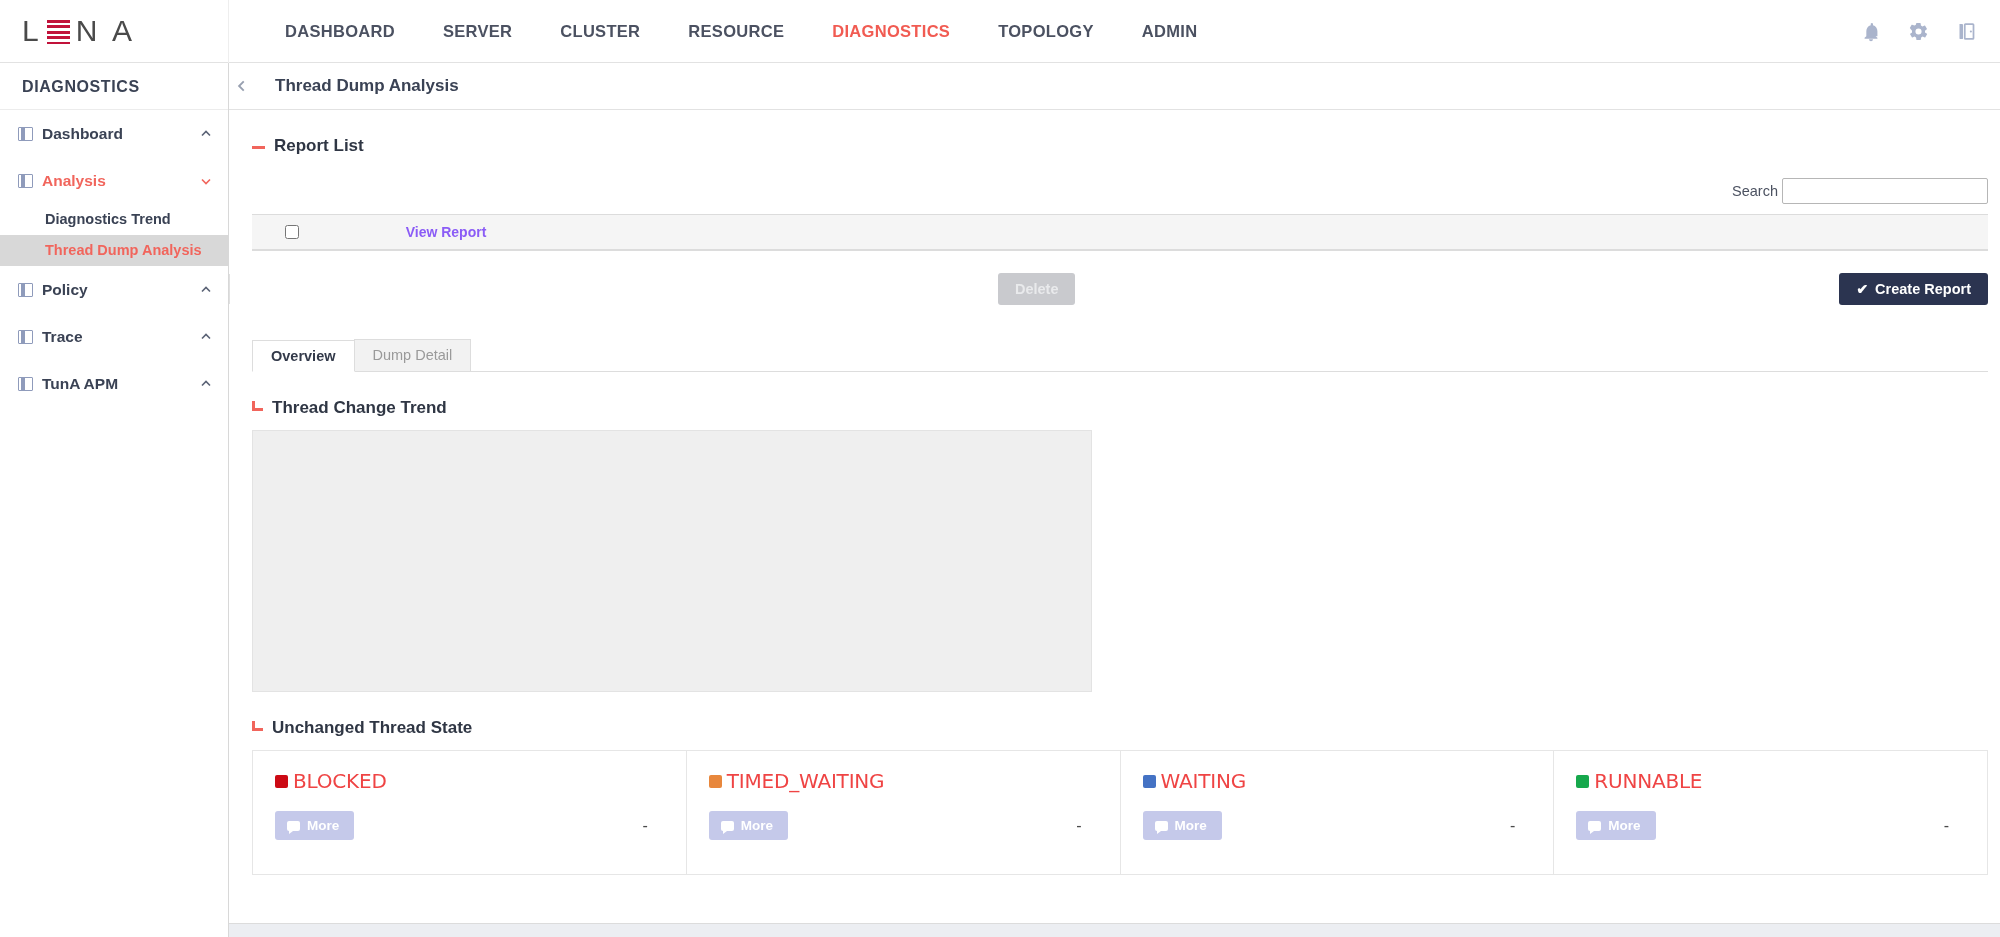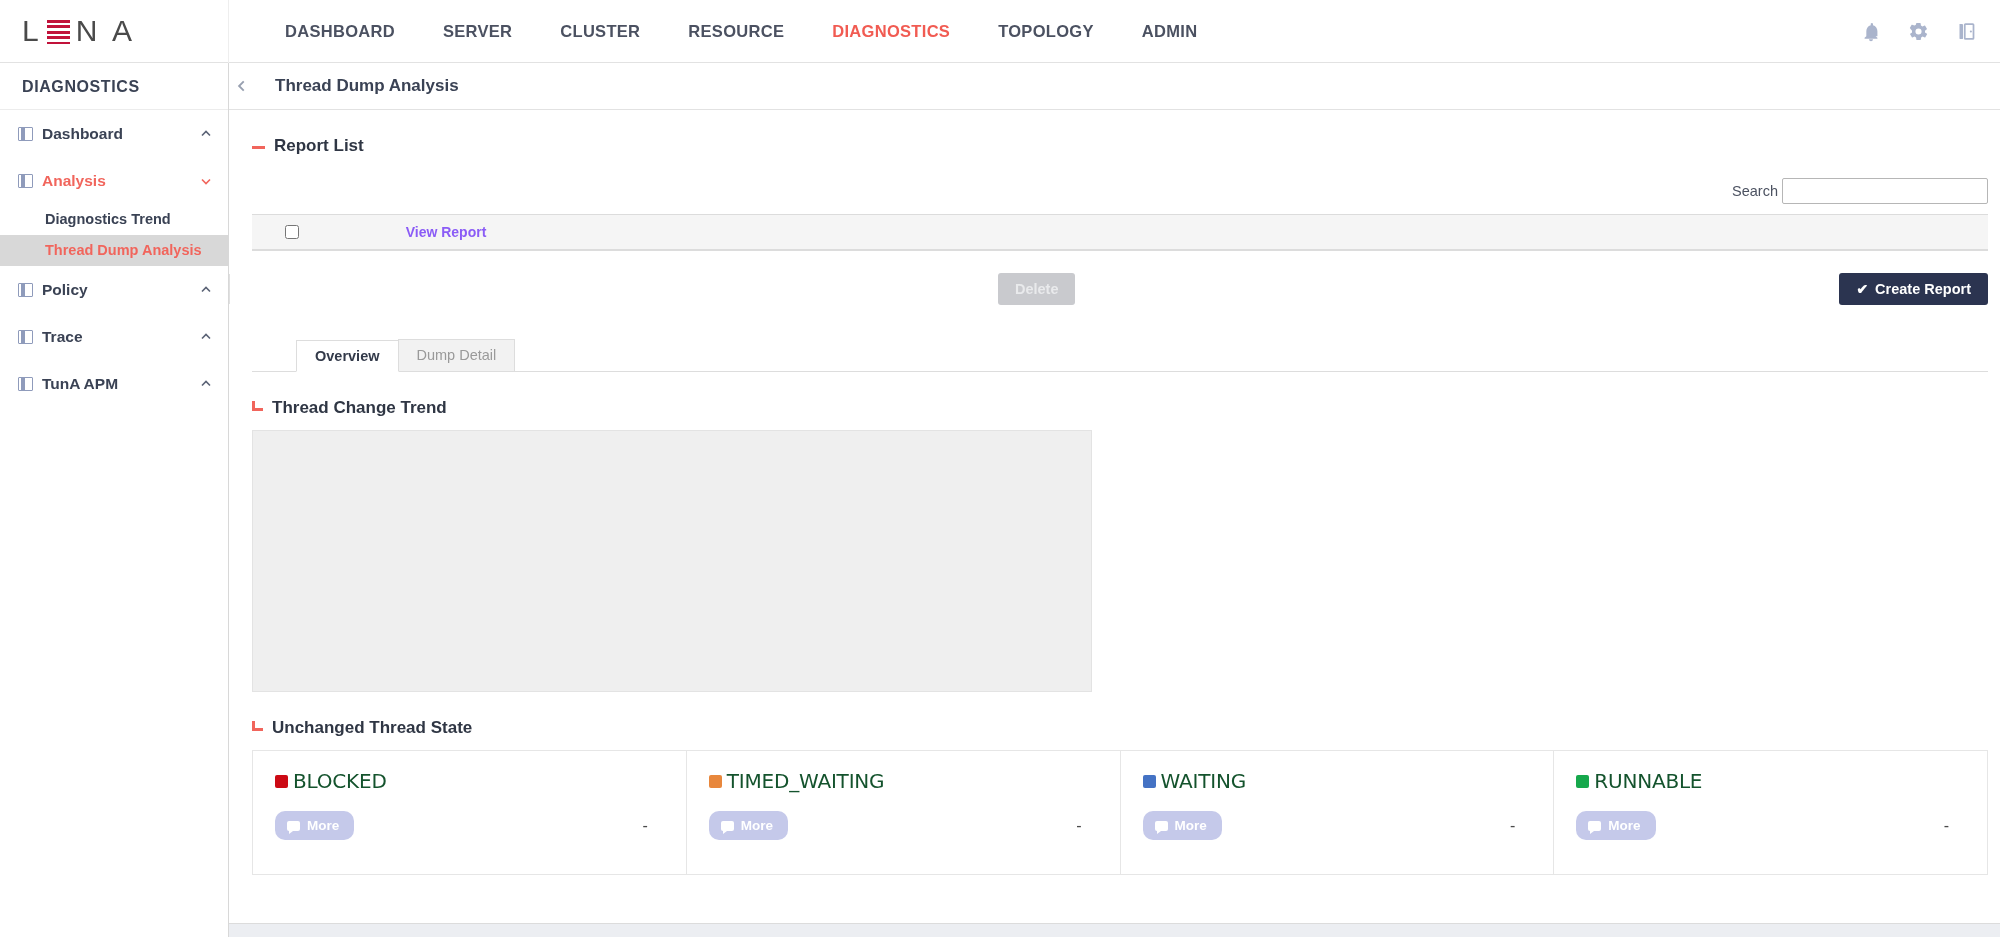--- a/index.html
+++ b/index.html
@@ -260,21 +260,20 @@
     cursor: pointer;
     position: relative;
   }
   .tab.active {
     background: #ffffff;
     color: #333a4a;
     font-weight: bold;
     border-color: #dddddd;
     border-bottom: 1px solid #ffffff;
     margin-bottom: -1px;
-    margin-left: 44px;
   }
   .tab + .tab { margin-left: -1px; }
 
   
   .chart-box {
     margin: 12px 0 0 23px;
     width: 840px; height: 262px;
     background: #efefef;
     border: 1px solid #e3e3e3;
   }
@@ -289,39 +288,39 @@
     flex: 1 1 0;
     height: 125px;
     background: #ffffff;
     border: 1px solid #e6e6e6;
     border-left: none;
     padding: 18px 22px 0 22px;
     position: relative;
   }
   .card-title {
     display: flex; align-items: center;
-    font-size: 20px; color: #14532d;
+    font-size: 20px; color: #ef4444;
     font-family: "DejaVu Sans", sans-serif;
     letter-spacing: -0.2px;
   }
   .swatch {
     width: 13px; height: 13px;
     margin-right: 5px;
     border-radius: 2px;
     flex: 0 0 auto;
   }
   .card-row {
     display: flex; align-items: center; justify-content: space-between;
     margin-top: 18px;
   }
   .more-btn {
     height: 29px;
     background: #c5c9ea;
     color: #ffffff;
-    border: none; border-radius: 10px;
+    border: none; border-radius: 3px;
     font-size: 13.5px; font-weight: bold;
     font-family: "Liberation Sans", sans-serif;
     padding: 0 15px 0 12px;
     display: inline-flex; align-items: center;
     cursor: pointer;
   }
   .more-btn .bubble {
     width: 13px; height: 10px;
     background: #ffffff;
     border-radius: 2px;

